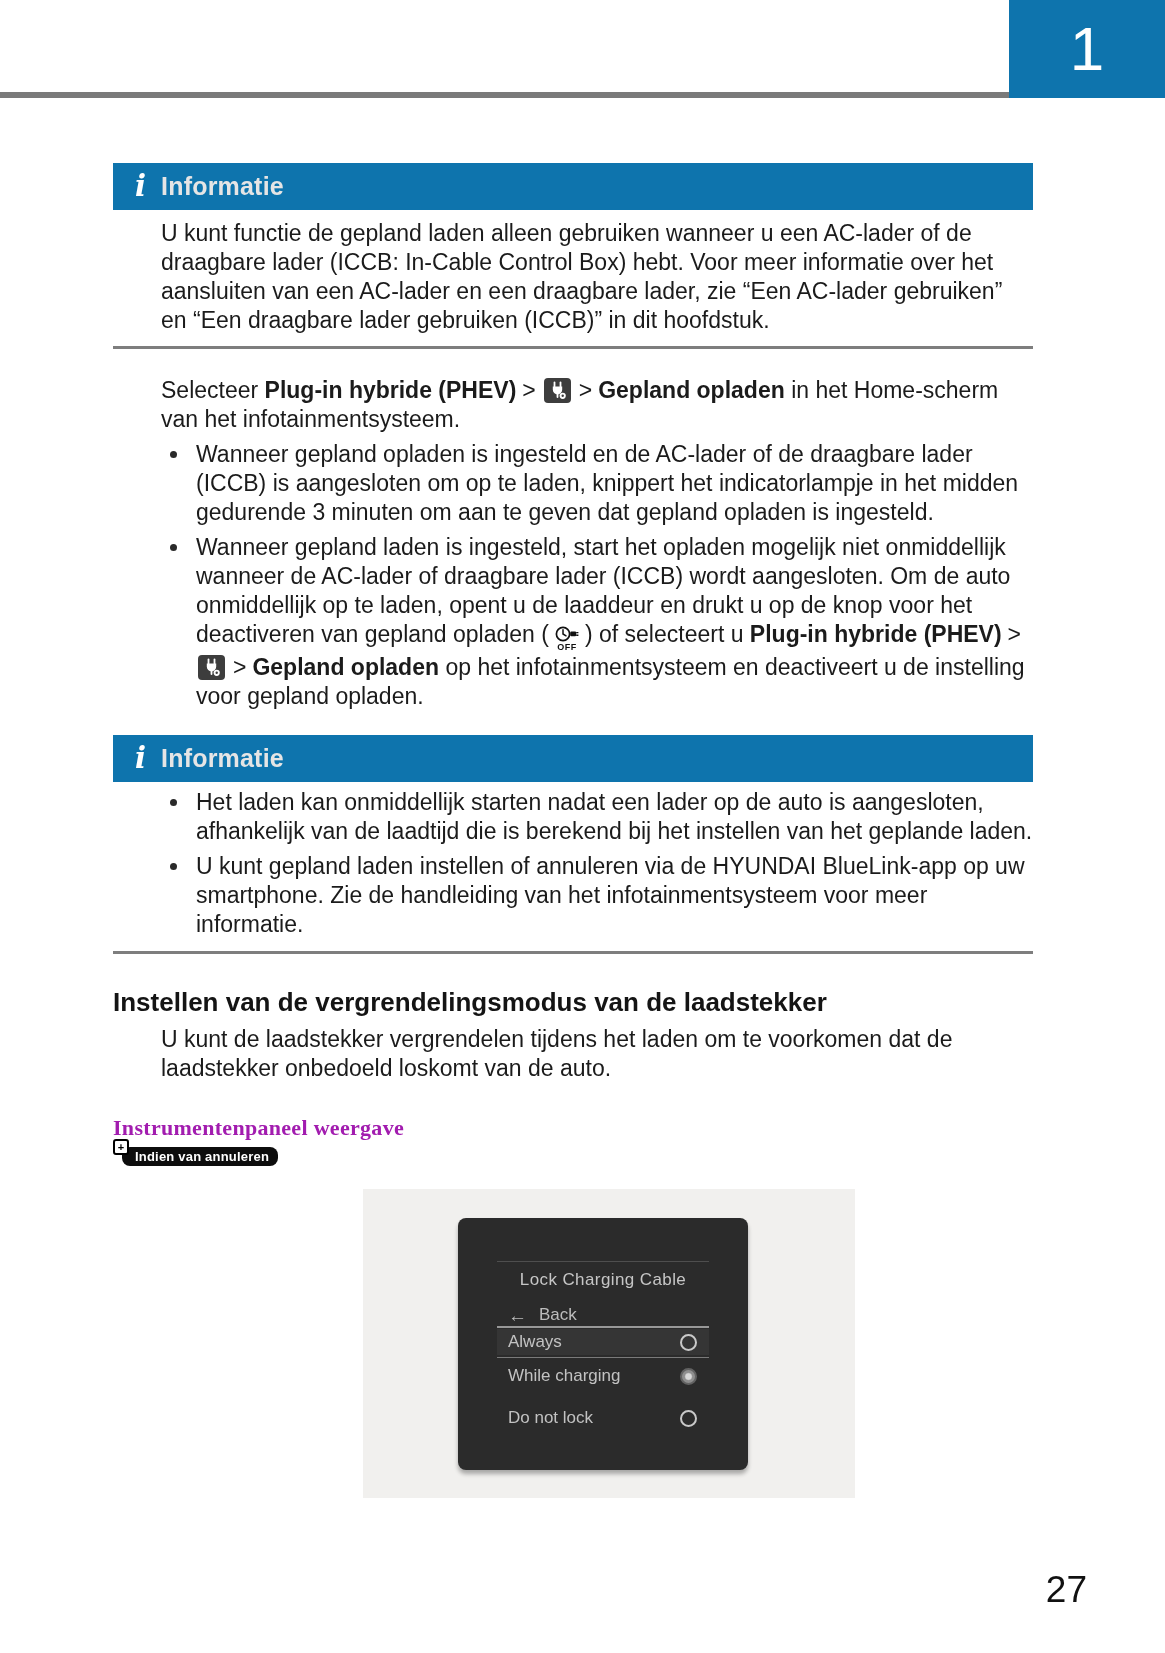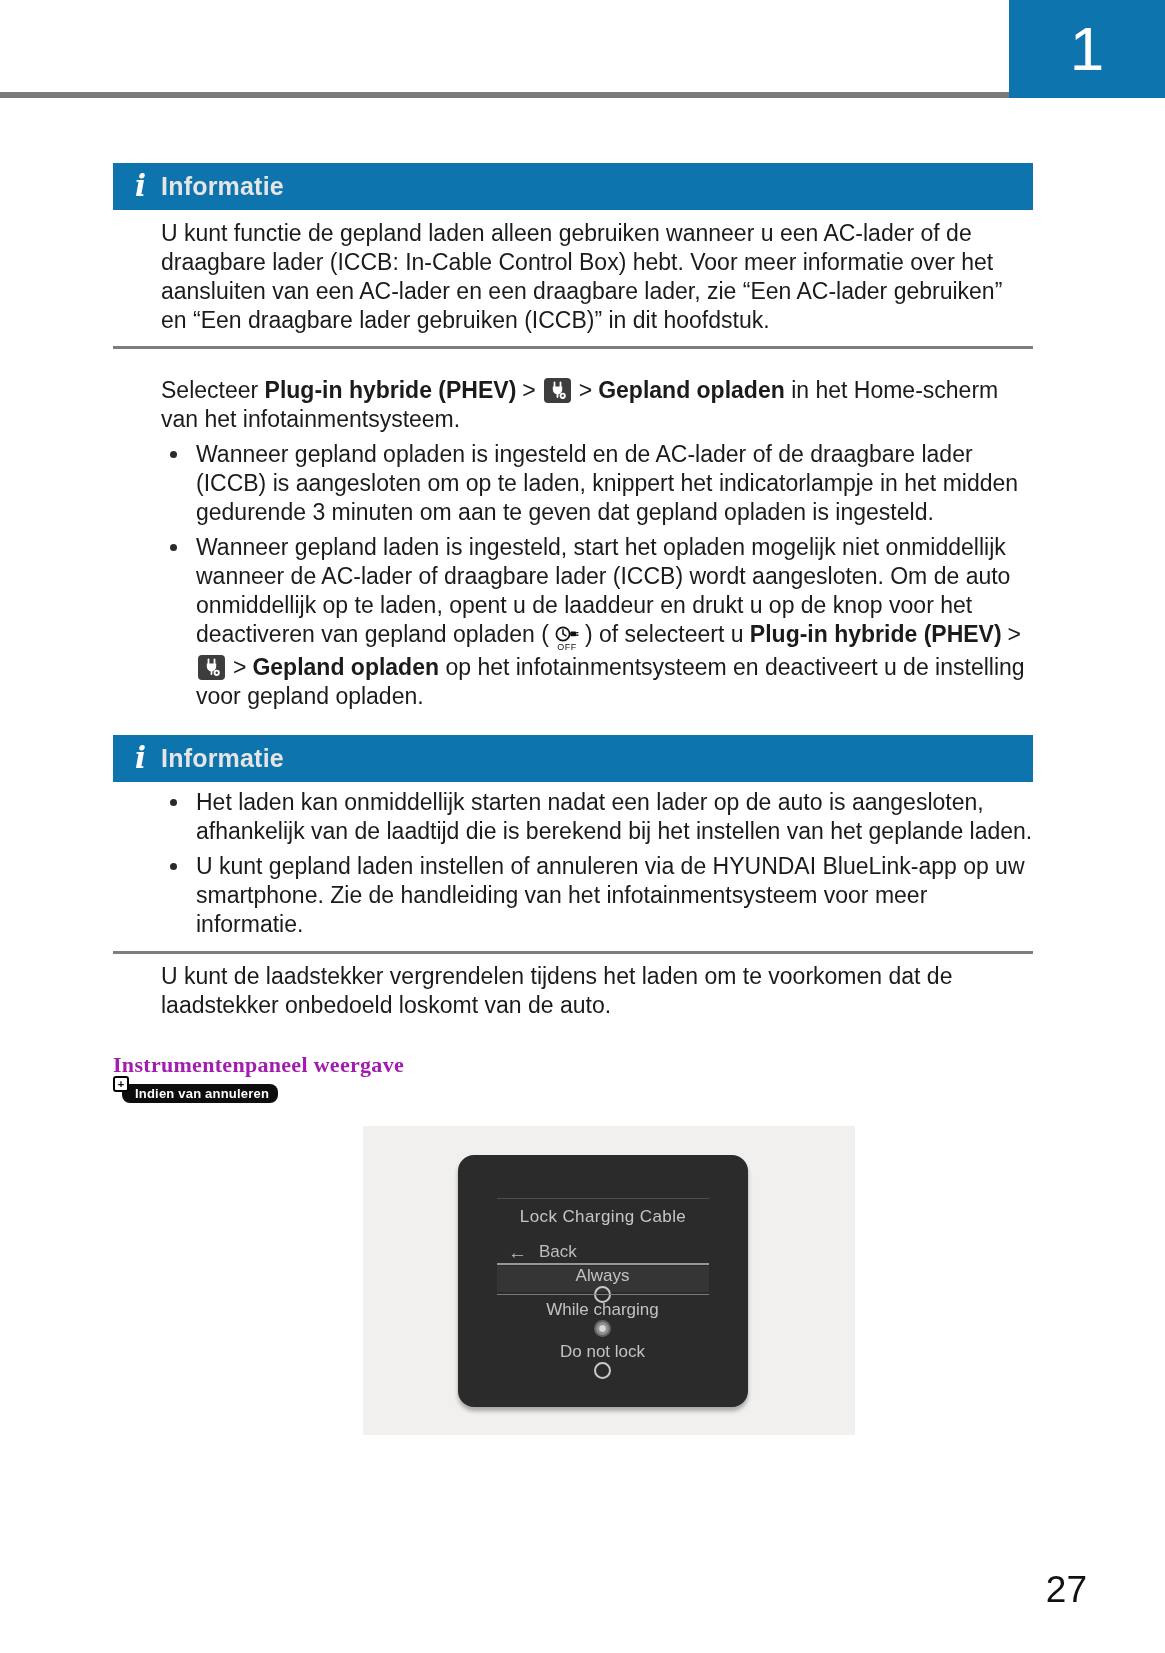--- a/index.html
+++ b/index.html
@@ -29,48 +29,48 @@
   .bold{font-weight:700;}
   .gt{margin:0 6px;}
 
   .bullets{margin-top:5px;}
   .bullet{position:relative;padding-left:35px;margin-top:6px;}
   .bullet .dot{position:absolute;left:9px;top:11px;width:7px;height:7px;border-radius:50%;background:#2a2a2a;}
 
   .menu-icon{display:inline-block;width:27px;height:25px;background:#3d3d3d;border-radius:4px;
              vertical-align:-5px;margin:0 2px;}
   .off-icon{display:inline-block;width:30px;height:28px;vertical-align:-8px;text-align:center;margin:0 3px;line-height:0;}
-  .off-label{font-size:9px;font-weight:400;letter-spacing:.5px;color:#111;line-height:9px;}
+  .off-label{font-size:9px;font-weight:700;letter-spacing:.5px;color:#111;line-height:9px;}
 
   .info-bar-2{margin-top:24px;}
 
   .lock-heading{margin:33px 0 0 0;font-size:26px;font-weight:700;line-height:30px;color:#141414;}
   .lock-body{margin-top:8px;}
 
   .panel-heading{margin:30px 0 0 0;font-family:"Liberation Serif",serif;font-weight:700;
                  font-size:22px;line-height:30px;color:#a21caf;letter-spacing:.3px;}
 
   .badge-row{margin-top:4px;height:20px;}
   .badge{position:relative;display:inline-block;margin-left:9px;background:#0d0d0d;color:#fff;
          font-size:13px;font-weight:700;line-height:17px;padding:1px 9px 1px 13px;border-radius:8px;letter-spacing:.2px;}
   .badge .plus{position:absolute;left:-9px;top:-8px;width:12px;height:12px;background:#fff;border:2px solid #000;
                border-radius:3px;color:#000;font-size:11px;font-weight:700;line-height:12px;text-align:center;}
 
   
   .figure{position:relative;margin:22px 0 0 250px;width:492px;height:309px;background:#f1f0ee;}
-  .screen{position:absolute;left:95px;top:29px;width:290px;height:252px;background:#2b2b2b;border-radius:16px;
+  .screen{position:absolute;left:95px;top:29px;width:290px;height:252px;background:#2b2b2b;border-radius:8px;
           box-shadow:0 4px 4px rgba(0,0,0,.30);}
   .scr-topline{position:absolute;left:39px;width:212px;top:43px;height:1px;background:#4e4e4e;}
   .scr-title{position:absolute;left:0;right:0;top:52px;text-align:center;color:#c6c6c6;font-size:17px;letter-spacing:.4px;}
   .scr-back{position:absolute;left:50px;top:87px;color:#bdbdbd;font-size:17px;display:flex;align-items:center;}
   .scr-back .arrow{font-size:19px;margin-right:12px;line-height:1;}
   .scr-sep1{position:absolute;left:39px;width:212px;top:108px;height:2px;background:#979797;}
   .scr-sep2{position:absolute;left:39px;width:212px;top:139px;height:1px;background:#7a7a7a;}
   .scr-row{position:absolute;left:39px;width:212px;height:26px;display:flex;align-items:center;
-           justify-content:space-between;box-sizing:border-box;padding:0 12px 0 11px;color:#c2c2c2;font-size:17px;flex-direction:column;}
+           justify-content:space-between;box-sizing:border-box;padding:0 12px 0 11px;color:#c2c2c2;font-size:17px;}
   .row-always{top:111px;background:#353535;}
   .row-while{top:145px;text-align:right;}
   .row-donot{top:187px;}
   .radio{width:17px;height:17px;border:2px solid #c9c9c9;border-radius:50%;box-sizing:border-box;flex:0 0 auto;}
   .radio.filled{border-color:#626262;background:radial-gradient(circle at 50% 50%,#d9d9d9 0 30%,#8f8f8f 45% 100%);}
 
   .page-number{position:absolute;top:1569px;right:78px;font-size:37px;color:#111;}
 </style>
 </head>
 <body>
@@ -140,20 +140,21 @@
         <span>Het laden kan onmiddellijk starten nadat een lader op de auto is aangesloten, afhankelijk van de laadtijd die is berekend bij het instellen van het geplande laden.</span>
       </div>
       <div class="bullet body-text">
         <span class="dot"></span>
         <span>U kunt gepland laden instellen of annuleren via de HYUNDAI BlueLink-app op uw smartphone. Zie de handleiding van het infotainmentsysteem voor meer informatie.</span>
       </div>
     </div>
 
     <hr class="rule rule2">
 
+    <h2 class="lock-heading">Instellen van de vergrendelingsmodus van de laadstekker</h2>
     <div class="body-text lock-body">U kunt de laadstekker vergrendelen tijdens het laden om te voorkomen dat de laadstekker onbedoeld loskomt van de auto.</div>
 
     <h3 class="panel-heading">Instrumentenpaneel weergave</h3>
     <div class="badge-row">
       <span class="badge">
         <span class="plus">+</span><span>Indien van annuleren</span>
       </span>
     </div>
 
     <div class="figure">

